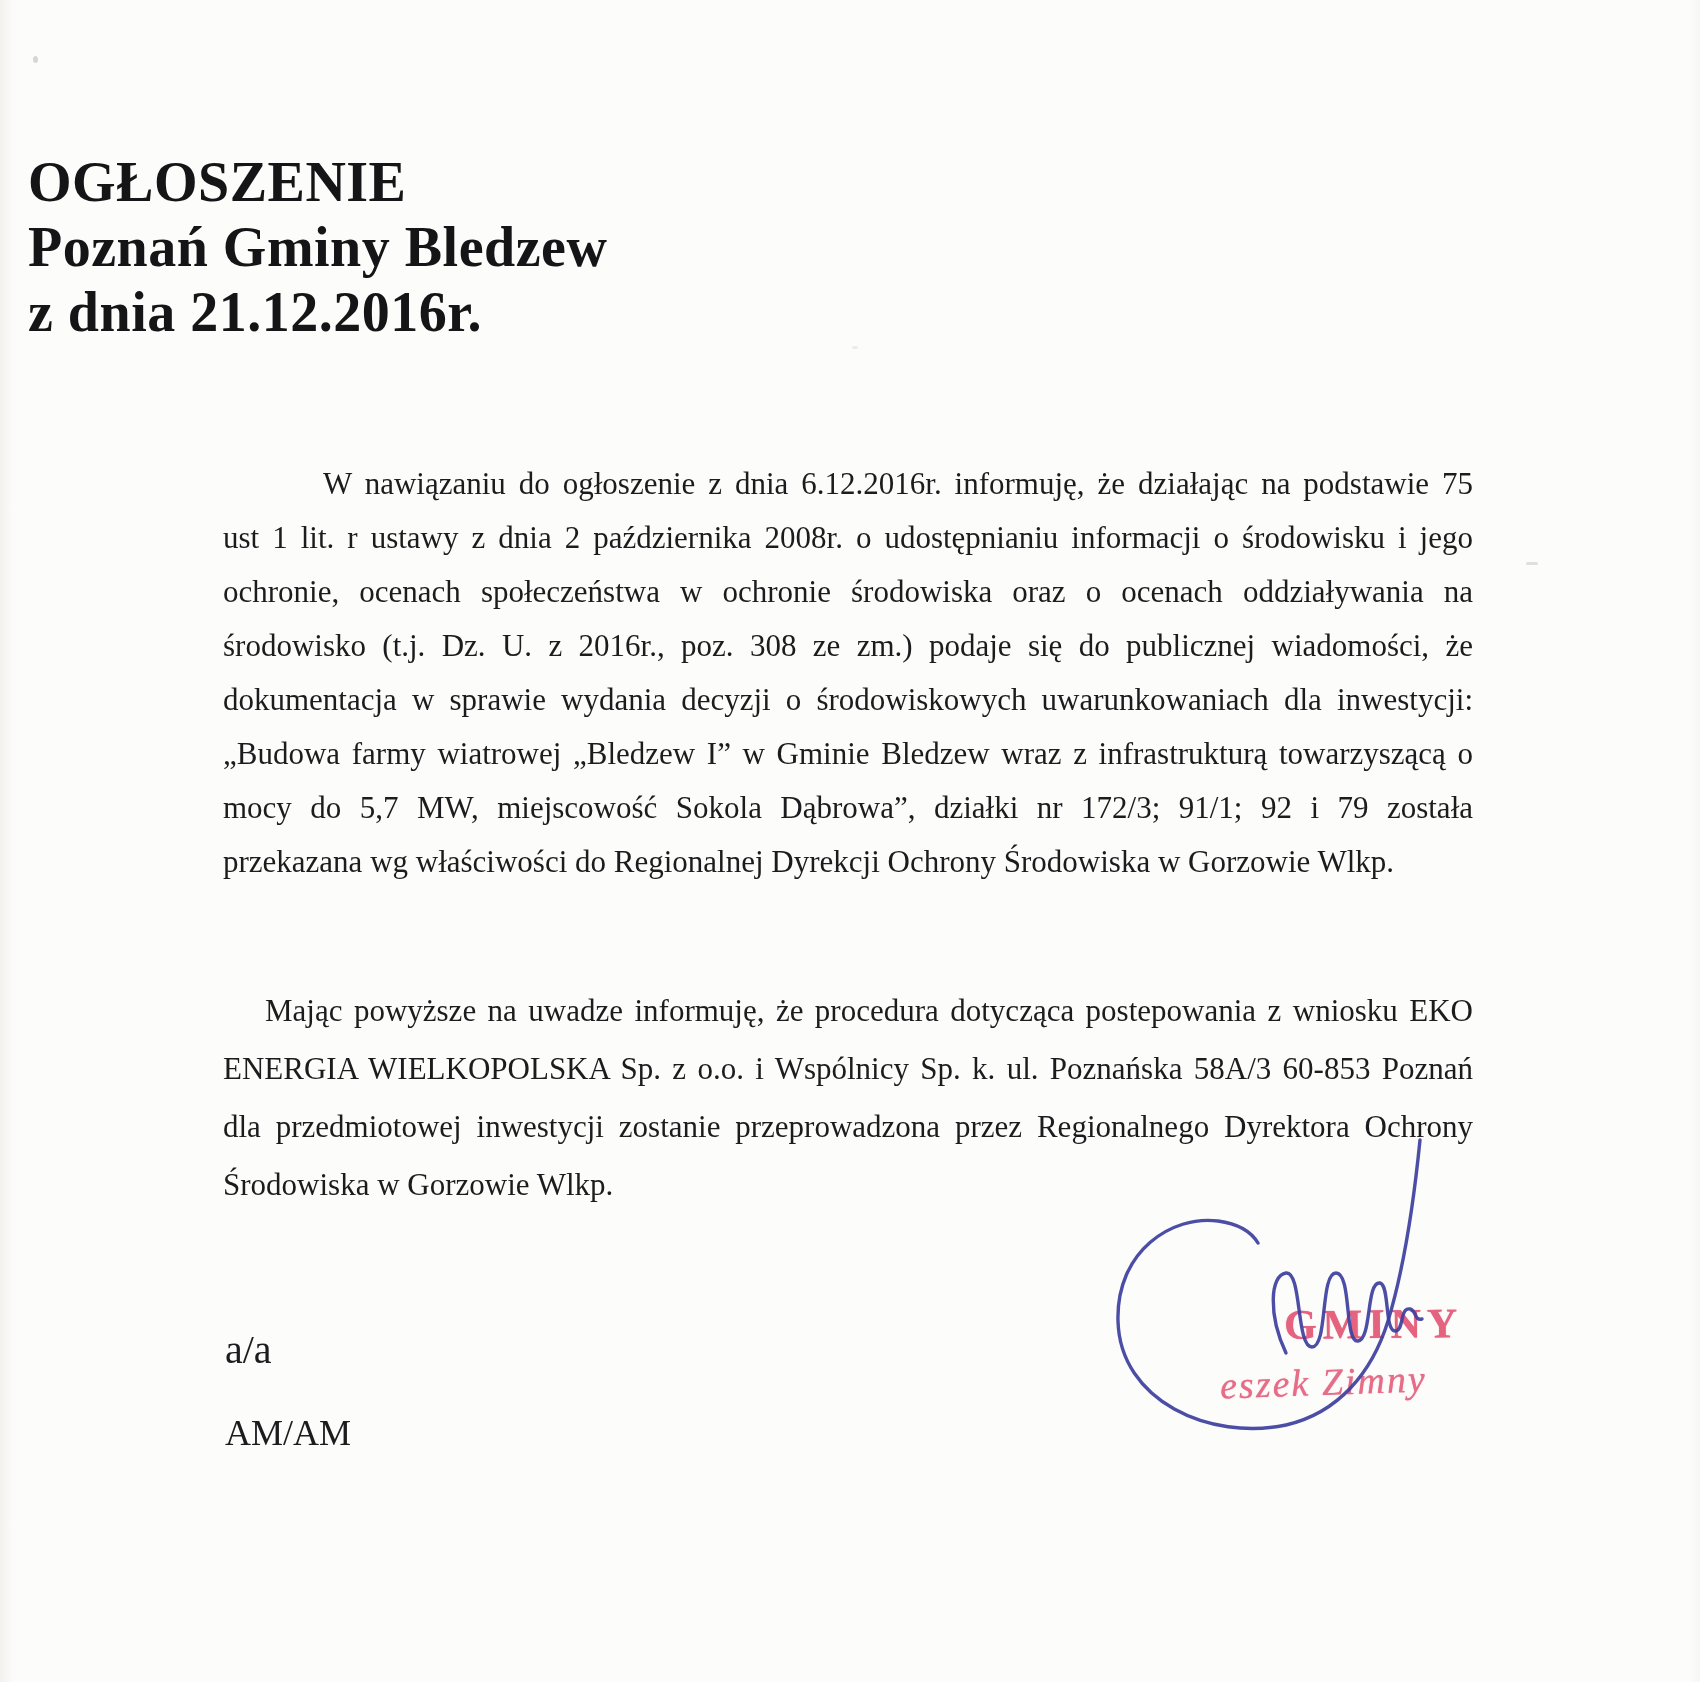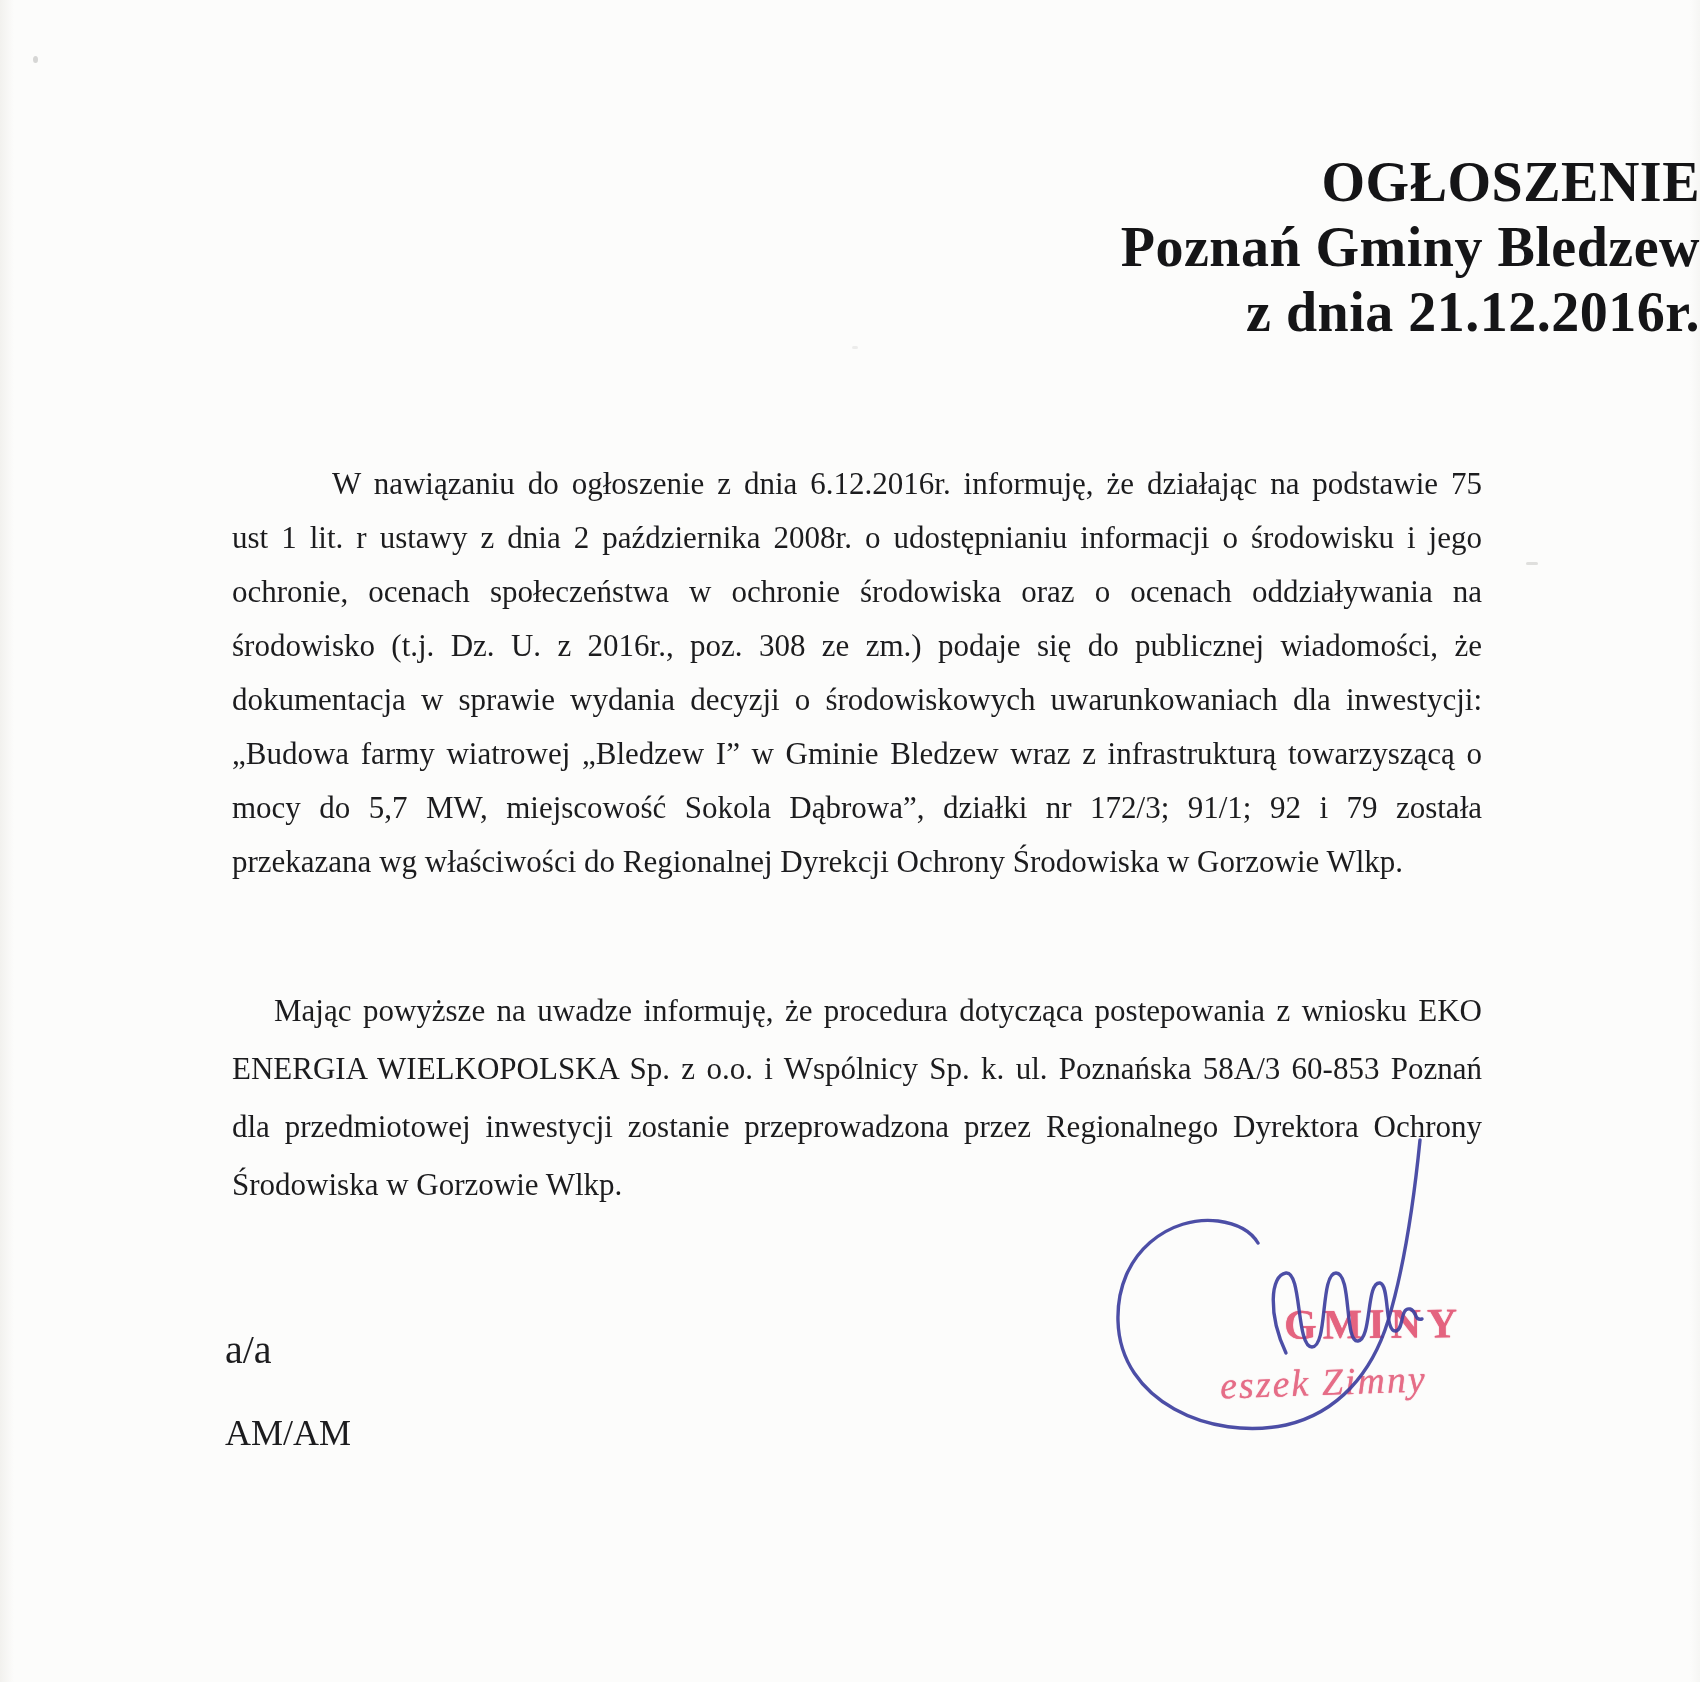--- a/index.html
+++ b/index.html
@@ -12,26 +12,26 @@
       linear-gradient(270deg, #f6f6f4 0px, rgba(246,246,244,0) 10px),
       #fcfcfb;
     overflow:hidden;
     font-family:"Liberation Serif","DejaVu Serif",serif;
     color:#1c1c1e;
   }
   
   .title{
     position:absolute;top:150px;left:0;width:100%;
     box-sizing:border-box;padding-left:28px;
-    text-align:right;font-weight:700;
+    text-align:left;font-weight:700;
     font-size:56px;line-height:65px;color:#151517;
     letter-spacing:0.5px;
   }
   
-  .para{position:absolute;left:232px;width:1250px;font-size:31px;}
+  .para{position:absolute;left:223px;width:1250px;font-size:31px;}
   .para .line{
     text-align:justify;
     text-align-last:justify;
     white-space:normal;
   }
   .para .line:last-child{text-align-last:auto;}
   .para1{top:457px;}
   .para1 .line{line-height:54px;height:54px;}
   .para1 .line:first-child{text-indent:100px;}
   .para2{top:982px;}

